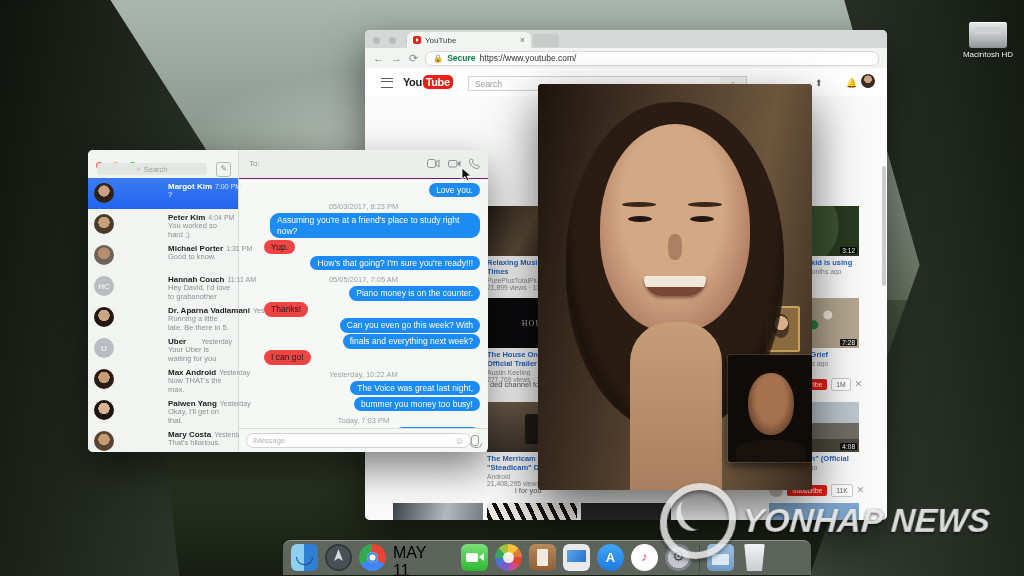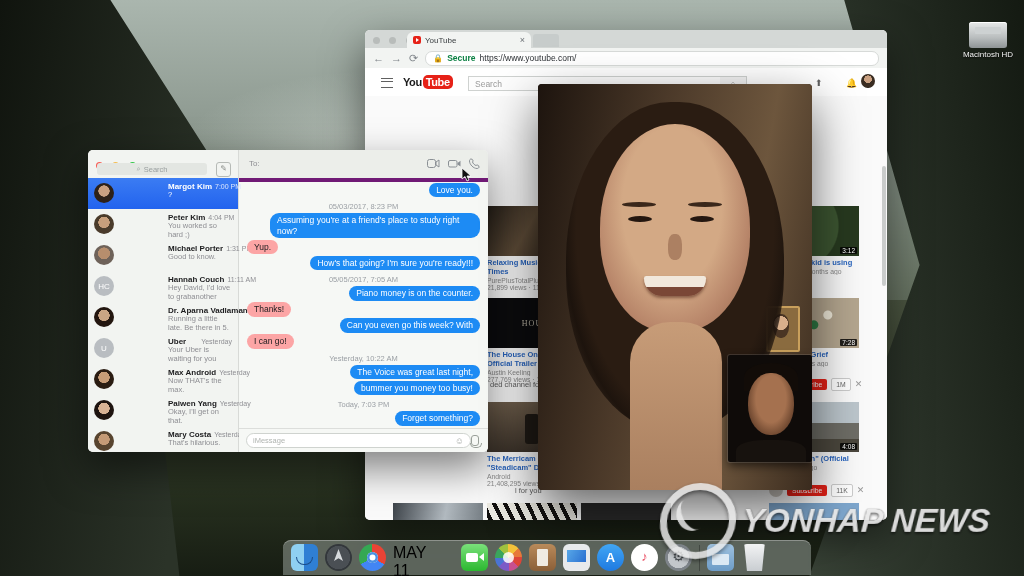--- a/index.html
+++ b/index.html
@@ -117,30 +117,30 @@
   .c-av.ph7{background:radial-gradient(circle at 50% 42%,#c59a76 0 36%,#58442f 38% 76%,#b8b0a4 78%);}
   .c-body{flex:1;min-width:0;margin-left:48px;}
   .c-line1{display:flex;justify-content:space-between;align-items:baseline;}
   .c-name{font-size:8px;font-weight:bold;color:#1c1c1e;white-space:nowrap;}
   .c-time{font-size:7px;color:#8e8e93;white-space:nowrap;margin-left:3px;}
   .c-prev{font-size:7.5px;color:#8e8e93;line-height:8.5px;max-height:17px;overflow:hidden;}
   .selected .c-name,.selected .c-time,.selected .c-prev{color:#fff;}
   .selected .c-time{color:#dce6fd;}
 
   .ms-chat{position:absolute;left:151px;top:0;right:0;height:100%;}
-  .chat-head{height:28px;background:#eceeea;border-bottom:4px solid #701a75;position:relative;}
+  .chat-head{height:28px;background:#eceeea;border-bottom:1px solid #701a75;position:relative;}
   .to-label{position:absolute;left:10px;top:9px;font-size:8px;color:#8e8e93;}
   .chat-icons{position:absolute;right:8px;top:8px;display:flex;gap:8px;color:#8b9095;}
   .chat-icons svg{display:block;}
   .chat-scroll{position:absolute;left:0;top:28px;right:0;bottom:23px;overflow:hidden;padding:3px 8px 14px 8px;}
   .brow{display:flex;margin:1.5px 0;}
   .brow.out{justify-content:flex-end;}
   .bubble{max-width:196px;font-size:8.5px;line-height:10.5px;padding:2px 7px;border-radius:9px;}
   .out .bubble{background:#1d8bf4;color:#fff;}
-  .in .bubble{background:#fca5a5;color:#1c1c1e;}
+  .in .bubble{background:#ef4444;color:#1c1c1e;margin-left:17px;}
   .ts{text-align:center;font-size:7.5px;color:#9a9fa4;margin:5px 0 2px 0;}
   .chat-inputbar{position:absolute;left:0;bottom:0;right:0;height:23px;background:#f6f8f5;border-top:1px solid #dcdedb;display:flex;align-items:center;padding:0 7px;}
   .imsg-field{flex:1;height:13px;border:1px solid #cfd3cf;border-radius:8px;background:#fff;
       font-size:7.5px;color:#b0b4b0;display:flex;align-items:center;padding:0 6px;justify-content:space-between;}
   .emoji-ic{color:#a7aba7;font-size:9px;}
   .mic-ic{width:6px;height:9px;border:1px solid #9aa09a;border-radius:3px;position:relative;margin-right:2px;}
   .mic-ic:after{content:"";position:absolute;left:-2px;top:7px;width:10px;height:4px;border:1px solid #9aa09a;border-top:none;border-radius:0 0 5px 5px;}
 
   
   #facetime{left:538px;top:84px;width:274px;height:406px;background:#241a13;border-radius:4px;overflow:hidden;
@@ -488,20 +488,23 @@
         <div class="ts">05/05/2017, 7:05 AM</div>
         <div class="brow out">
           <div class="bubble">Piano money is on the counter.</div>
         </div>
         <div class="brow in">
           <div class="bubble">Thanks!</div>
         </div>
         <div class="brow out">
           <div class="bubble">Can you even go this week? With</div>
         </div>
+        <div class="brow out">
+          <div class="bubble">finals and everything next week?</div>
+        </div>
         <div class="brow in">
           <div class="bubble">I can go!</div>
         </div>
         <div class="ts">Yesterday, 10:22 AM</div>
         <div class="brow out">
           <div class="bubble">The Voice was great last night,</div>
         </div>
         <div class="brow out">
           <div class="bubble">bummer you money too busy!</div>
         </div>

